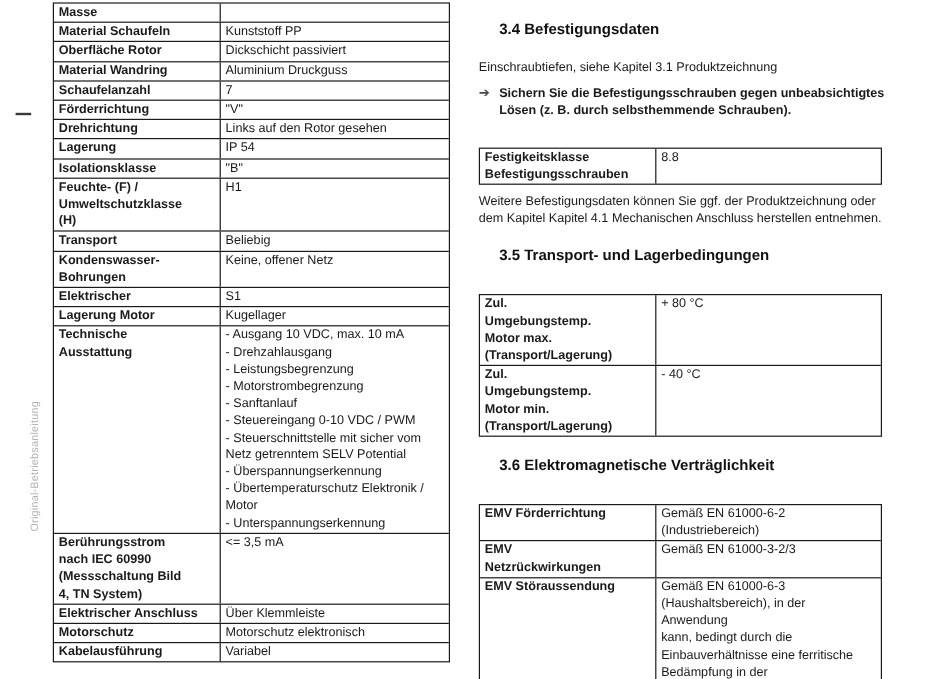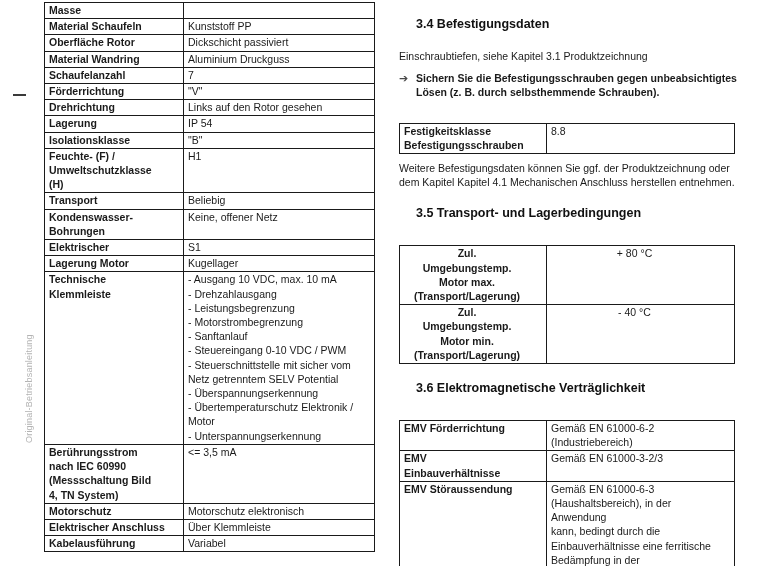--- a/index.html
+++ b/index.html
@@ -58,21 +58,21 @@
   }
   .bullet { display: flex; margin-top: 8px; width: 358px; }
   .bullet .arrow {
     flex: none; width: 17px; font-size: 11px; color: #4a4a4a;
     line-height: 14px;
   }
   .bullet .btext { font-size: 10.5px; line-height: 14px; white-space: pre-line; font-weight: bold; }
   .rcol .spec-table { width: 334px; margin-top: 24px; }
   .rcol .tlabel { width: 126px; }
   .t-34 { margin-top: 8px; }
-  .t-35 { margin-top: 8px; text-align: center; }
+  .t-35 { margin-top: 8px; }
   .t-36 { margin-top: 8px; }
   .p-after-34 { margin-top: 7px; }
 </style>
 </head>
 <body>
 
 <div class="page">
 
   <div class="margin-dash"></div>
   <div class="vertical-note">Original-Betriebsanleitung</div>
@@ -130,47 +130,47 @@
     </div>
     <div class="trow">
       <div class="tcell tlabel">Elektrischer</div>
       <div class="tcell tvalue">S1</div>
     </div>
     <div class="trow">
       <div class="tcell tlabel">Lagerung Motor</div>
       <div class="tcell tvalue">Kugellager</div>
     </div>
     <div class="trow">
-      <div class="tcell tlabel">Technische Klemmleiste</div>
+      <div class="tcell tlabel">Technische Ausstattung</div>
       <div class="tcell tvalue">- Ausgang 10 VDC, max. 10 mA
 - Drehzahlausgang
 - Leistungsbegrenzung
 - Motorstrombegrenzung
 - Sanftanlauf
 - Steuereingang 0-10 VDC / PWM
 - Steuerschnittstelle mit sicher vom
 Netz getrenntem SELV Potential
 - Überspannungserkennung
 - Übertemperaturschutz Elektronik / Motor
 - Unterspannungserkennung</div>
     </div>
     <div class="trow">
       <div class="tcell tlabel">Berührungsstrom
 nach IEC 60990
 (Messschaltung Bild
 4, TN System)</div>
       <div class="tcell tvalue">&lt;= 3,5 mA</div>
     </div>
     <div class="trow">
+      <div class="tcell tlabel">Elektrischer Anschluss</div>
+      <div class="tcell tvalue">Über Klemmleiste</div>
+    </div>
+    <div class="trow">
       <div class="tcell tlabel">Motorschutz</div>
       <div class="tcell tvalue">Motorschutz elektronisch</div>
-    </div>
-    <div class="trow">
-      <div class="tcell tlabel">Elektrischer Anschluss</div>
-      <div class="tcell tvalue">Über Klemmleiste</div>
     </div>
     <div class="trow">
       <div class="tcell tlabel">Kabelausführung</div>
       <div class="tcell tvalue">Variabel</div>
     </div>
   </div>
 
   <div class="rcol">
 
     <h3 class="h-34">3.4 Befestigungsdaten</h3>
@@ -215,21 +215,21 @@
 
     <h3 class="h-36">3.6 Elektromagnetische Verträglichkeit</h3>
 
     <div class="spec-table t-36">
       <div class="trow">
         <div class="tcell tlabel">EMV Förderrichtung</div>
         <div class="tcell tvalue">Gemäß EN 61000-6-2 (Industriebereich)</div>
       </div>
       <div class="trow">
         <div class="tcell tlabel">EMV
-Einbauverhältnisse</div>
+Netzrückwirkungen</div>
         <div class="tcell tvalue">Gemäß EN 61000-3-2/3</div>
       </div>
       <div class="trow">
         <div class="tcell tlabel">EMV Störaussendung</div>
         <div class="tcell tvalue">Gemäß EN 61000-6-3
 (Haushaltsbereich), in der Anwendung
 kann, bedingt durch die
 Einbauverhältnisse eine ferritische
 Bedämpfung in der Anschlussleitung
 erforderlich sein.</div>

